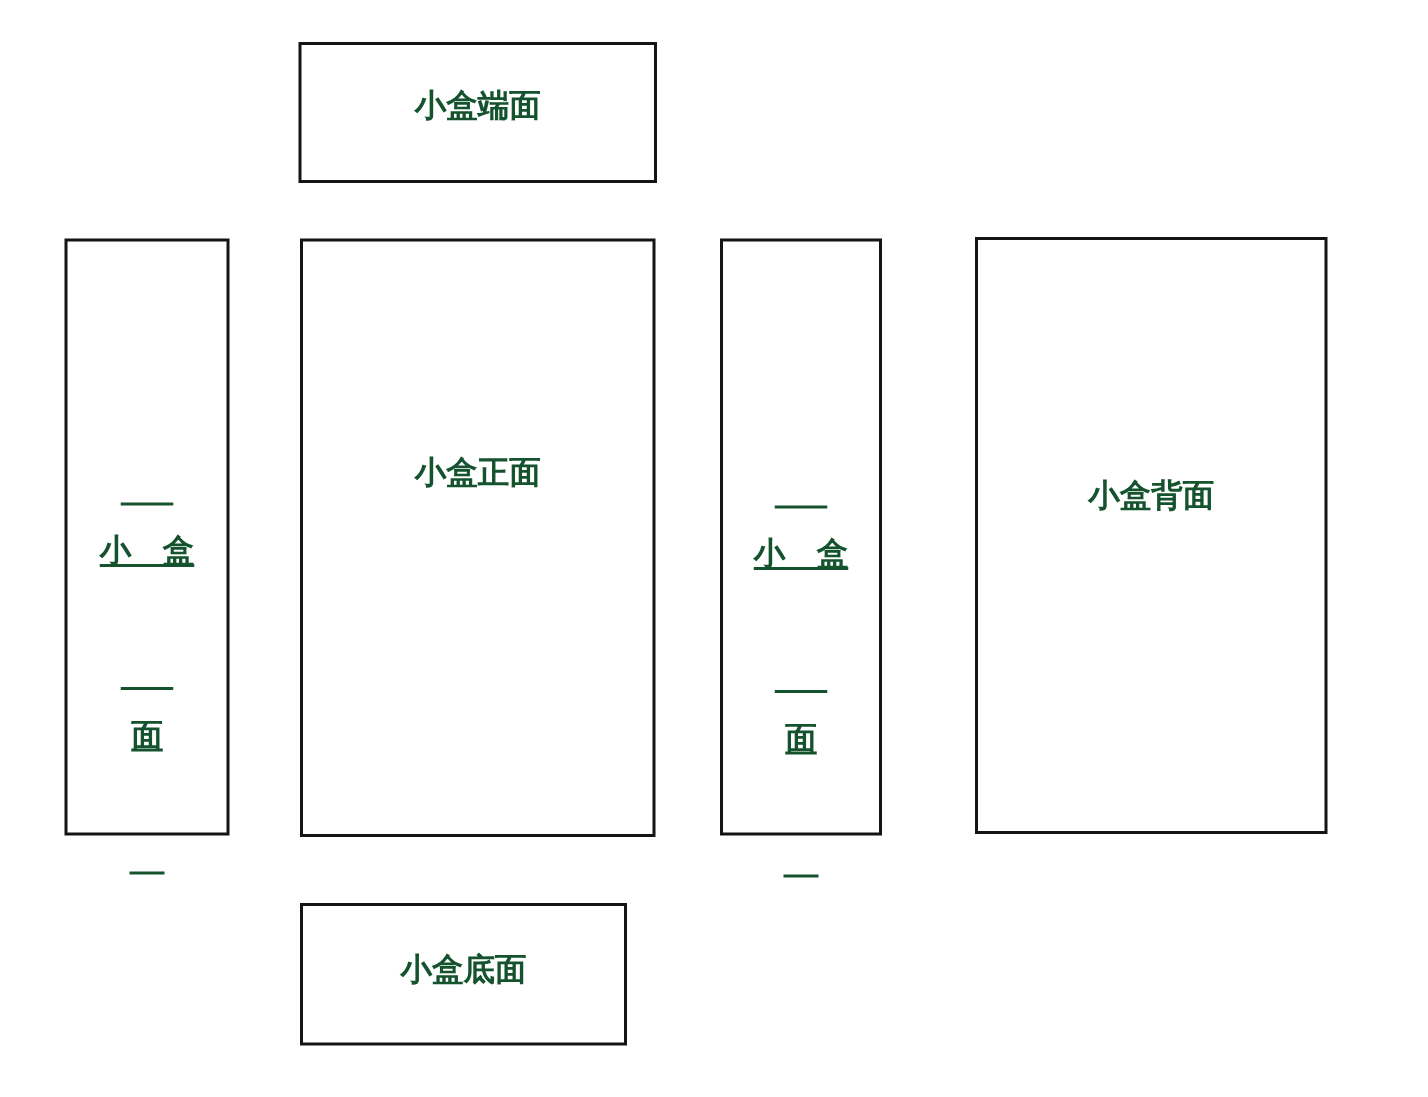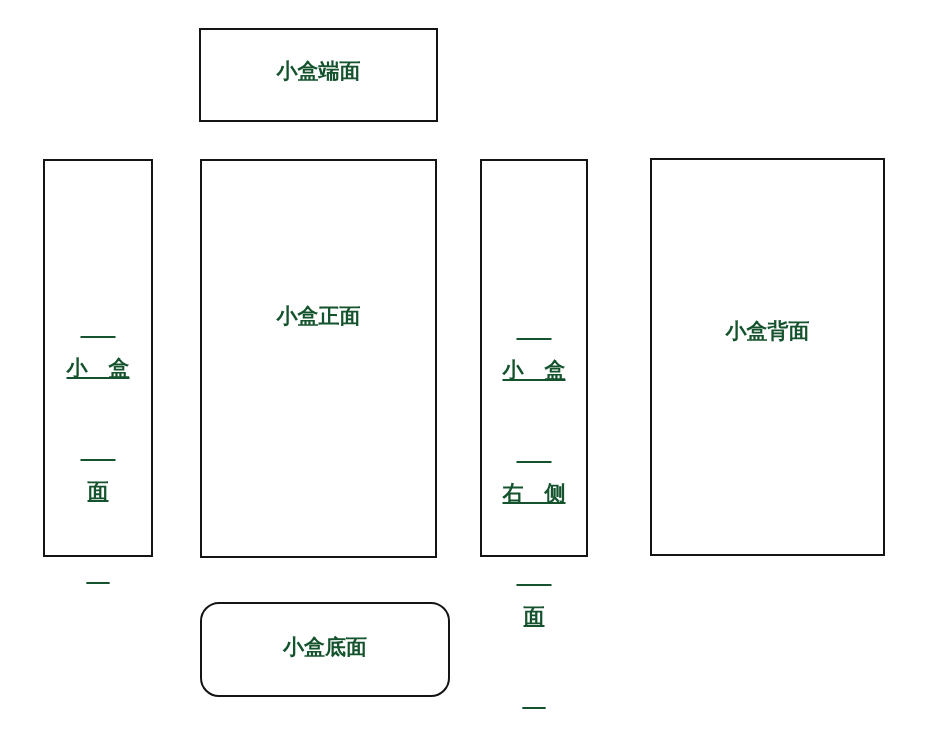--- a/index.html
+++ b/index.html
@@ -43,21 +43,21 @@
 
   #face-front  { left: 200px; top: 159px; width: 237px; height: 399px; }
   #face-front  .label { top: 144px; }
 
   #face-right  { left: 480px; top: 159px; width: 108px; height: 398px; }
   #face-right  .label { top: 106px; }
 
   #face-back   { left: 638px; top: 158px; width: 235px; height: 398px; margin-left: 12px; }
   #face-back   .label { top: 160px; }
 
-  #face-bottom { left: 200px; top: 602px; width: 250px; height: 95px; border-radius: 19px; }
+  #face-bottom { left: 200px; top: 602px; width: 218px; height: 95px; }
   #face-bottom .label { top: 32px; }
 </style>
 </head>
 <body>
 
 <div class="canvas">
 
   <div class="face" id="face-top">
     <div class="label">小盒端面</div>
   </div>
@@ -69,21 +69,20 @@
     </div>
   </div>
 
   <div class="face" id="face-front">
     <div class="label">小盒正面</div>
   </div>
 
   <div class="face" id="face-right">
     <div class="label multiline">
       <div>小　盒</div>
-      <div>右　侧</div>
       <div>面</div>
     </div>
   </div>
 
   <div class="face" id="face-back">
     <div class="label">小盒背面</div>
   </div>
 
   <div class="face" id="face-bottom">
     <div class="label">小盒底面</div>

